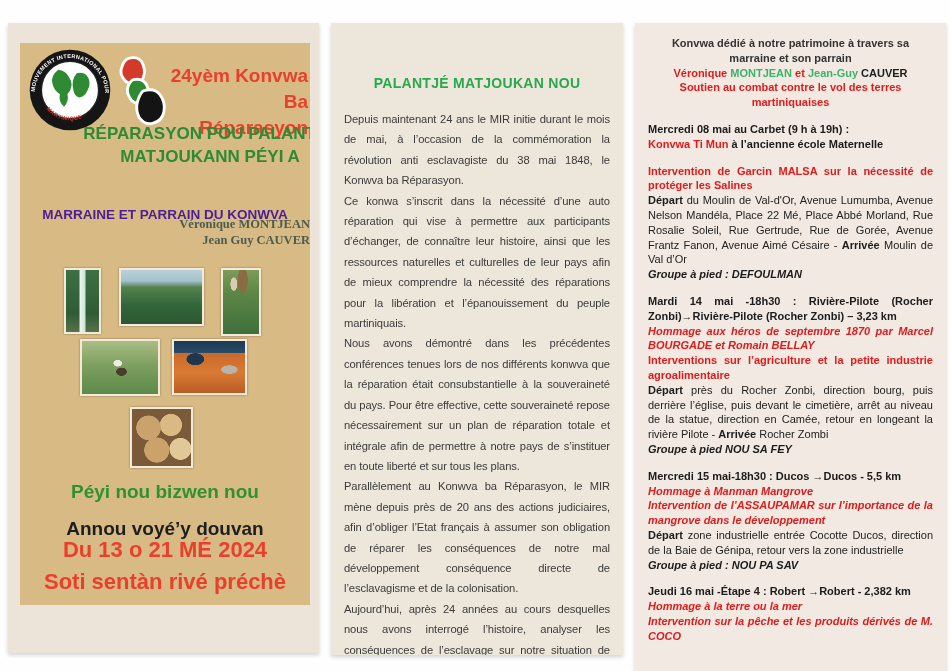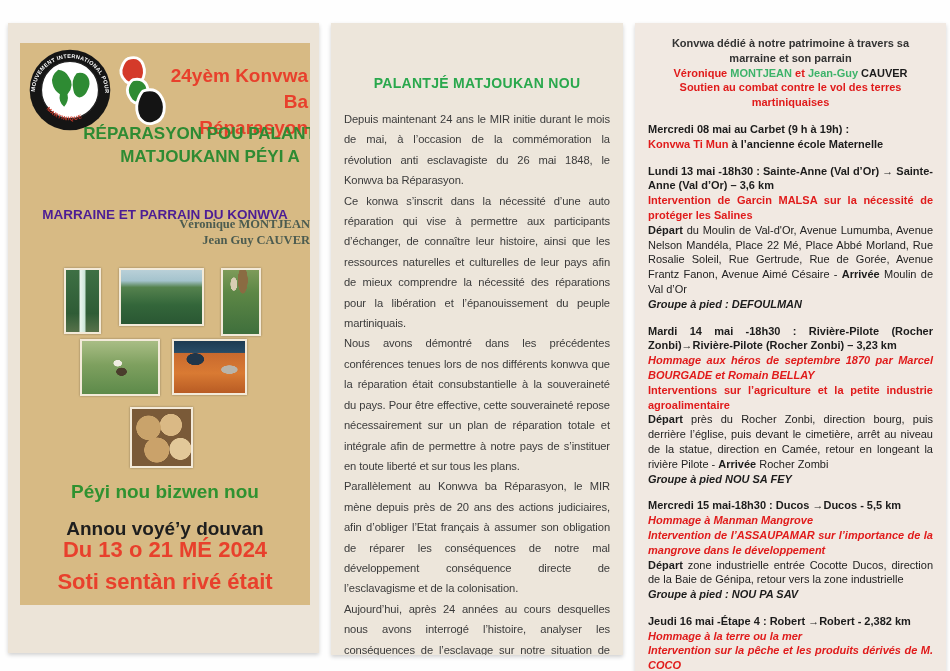--- a/index.html
+++ b/index.html
@@ -141,49 +141,48 @@
       <div class="photo ph-waterfall" title="waterfall"></div>
       <div class="photo ph-mountains" title="mountains"></div>
       <div class="photo ph-goats" title="goats-in-foliage"></div>
       <div class="photo ph-farming" title="farming"></div>
       <div class="photo ph-fishing" title="fishing-boat"></div>
       <div class="photo ph-bowls" title="wooden-bowls"></div>
 
       <div class="slogan1">Péyi nou bizwen nou</div>
       <div class="slogan2">Annou voyé’y douvan</div>
       <div class="dates">Du 13 o 21 MÉ 2024</div>
-      <div class="route">Soti sentàn rivé était</div>
+      <div class="route">Soti sentàn rivé préchè</div>
     </div>
   </div>
 
   <div class="panel middle-panel">
     <div class="article">
       <div class="article-title">PALANTJÉ MATJOUKAN NOU</div>
       <div>
-          <p class="para">Depuis maintenant 24 ans le MIR initie durant le mois de mai, à l’occasion de la commémoration la révolution anti esclavagiste du 26 mai 1848, le Konwva ba Réparasyon.</p>
+          <p class="para">Depuis maintenant 24 ans le MIR initie durant le mois de mai, à l’occasion de la commémoration la révolution anti esclavagiste du 38 mai 1848, le Konwva ba Réparasyon.</p>
           <p class="para">Ce konwa s’inscrit dans la nécessité d’une auto réparation qui vise à permettre aux participants d’échanger, de connaître leur histoire, ainsi que les ressources naturelles et culturelles de leur pays afin de mieux comprendre la nécessité des réparations pour la libération et l’épanouissement du peuple martiniquais.</p>
           <p class="para">Nous avons démontré dans les précédentes conférences tenues lors de nos différents konwva que la réparation était consubstantielle à la souveraineté du pays. Pour être effective, cette souveraineté repose nécessairement sur un plan de réparation totale et intégrale afin de permettre à notre pays de s’instituer en toute liberté et sur tous les plans.</p>
           <p class="para">Parallèlement au Konwva ba Réparasyon, le MIR mène depuis près de 20 ans des actions judiciaires, afin d’obliger l’Etat français à assumer son obligation de réparer les conséquences de notre mal développement conséquence directe de l’esclavagisme et de la colonisation.</p>
           <p class="para">Aujourd’hui, après 24 années au cours desquelles nous avons interrogé l’histoire, analyser les conséquences de l’esclavage sur notre situation de mal développement puis démontrer l’impérieuse nécessité des réparations pour le mieux-être de l’humanité, nous pensons qu’il est temps de</p>
         </div>
     </div>
   </div>
 
   <div class="panel right-panel">
     <div class="program">
       <p class="prog-intro">Konvwa dédié à notre patrimoine à travers sa marraine et son parrain</p>
       <p class="prog-names"><span class="s-r">Véronique </span><span class="s-g">MONTJEAN</span><span class="s-r"> et </span><span class="s-g">Jean-Guy </span><span class="s-b">CAUVER</span></p>
       <p class="prog-support">Soutien au combat contre le vol des terres martiniquaises</p>
       <div>
           <div class="event">
             <p class="ev-line"><span class="s-b">Mercredi 08 mai au Carbet (9 h à 19h) :</span></p>
             <p class="ev-line"><span class="s-r">Konvwa Ti Mun</span><span class="s-b"> à l’ancienne école Maternelle</span></p>
           </div>
           <div class="event">
-            <p class="ev-line"><span class="s-b">Lundi 13 mai -18h30 : Sainte-Anne (Val d’Or) → Sainte-Anne (Val d’Or) – 3,6 km</span></p>
             <p class="ev-line"><span class="s-r">Intervention de Garcin MALSA sur la nécessité de protéger les Salines</span></p>
             <p class="ev-line"><span class="s-b">Départ</span><span class="s-n"> du Moulin de Val-d'Or, Avenue Lumumba, Avenue Nelson Mandéla, Place 22 Mé, Place Abbé Morland, Rue Rosalie Soleil, Rue Gertrude, Rue de Gorée, Avenue Frantz Fanon, Avenue Aimé Césaire - </span><span class="s-b">Arrivée</span><span class="s-n"> Moulin de Val d’Or</span></p>
             <p class="ev-line"><span class="s-bi">Groupe à pied : DEFOULMAN</span></p>
           </div>
           <div class="event">
             <p class="ev-line"><span class="s-b">Mardi 14 mai -18h30 : Rivière-Pilote (Rocher Zonbi)→Rivière-Pilote (Rocher Zonbi) – 3,23 km</span></p>
             <p class="ev-line"><span class="s-ri">Hommage aux héros de septembre 1870 par Marcel BOURGADE et Romain BELLAY</span></p>
             <p class="ev-line"><span class="s-r">Interventions sur l’agriculture et la petite industrie agroalimentaire</span></p>
             <p class="ev-line"><span class="s-b">Départ</span><span class="s-n"> près du Rocher Zonbi, direction bourg, puis derrière l’église, puis devant le cimetière, arrêt au niveau de la statue, direction en Camée, retour en longeant la rivière Pilote - </span><span class="s-b">Arrivée</span><span class="s-n"> Rocher Zombi</span></p>
             <p class="ev-line"><span class="s-bi">Groupe à pied NOU SA FEY</span></p>

